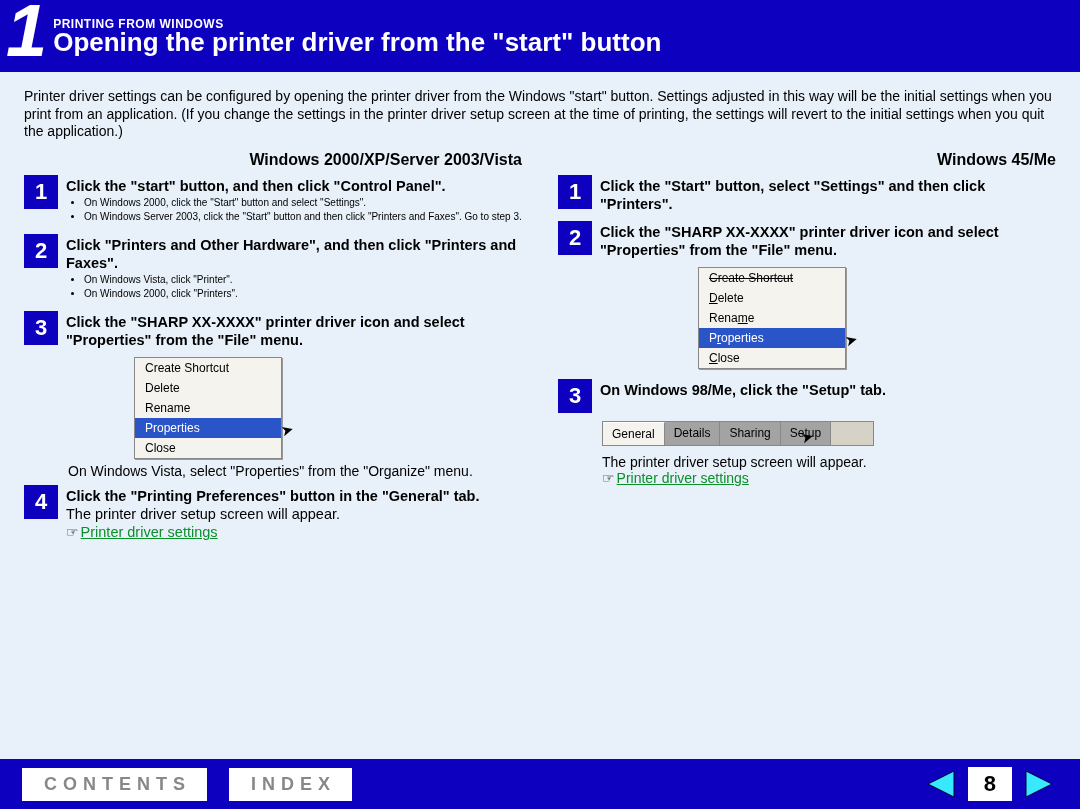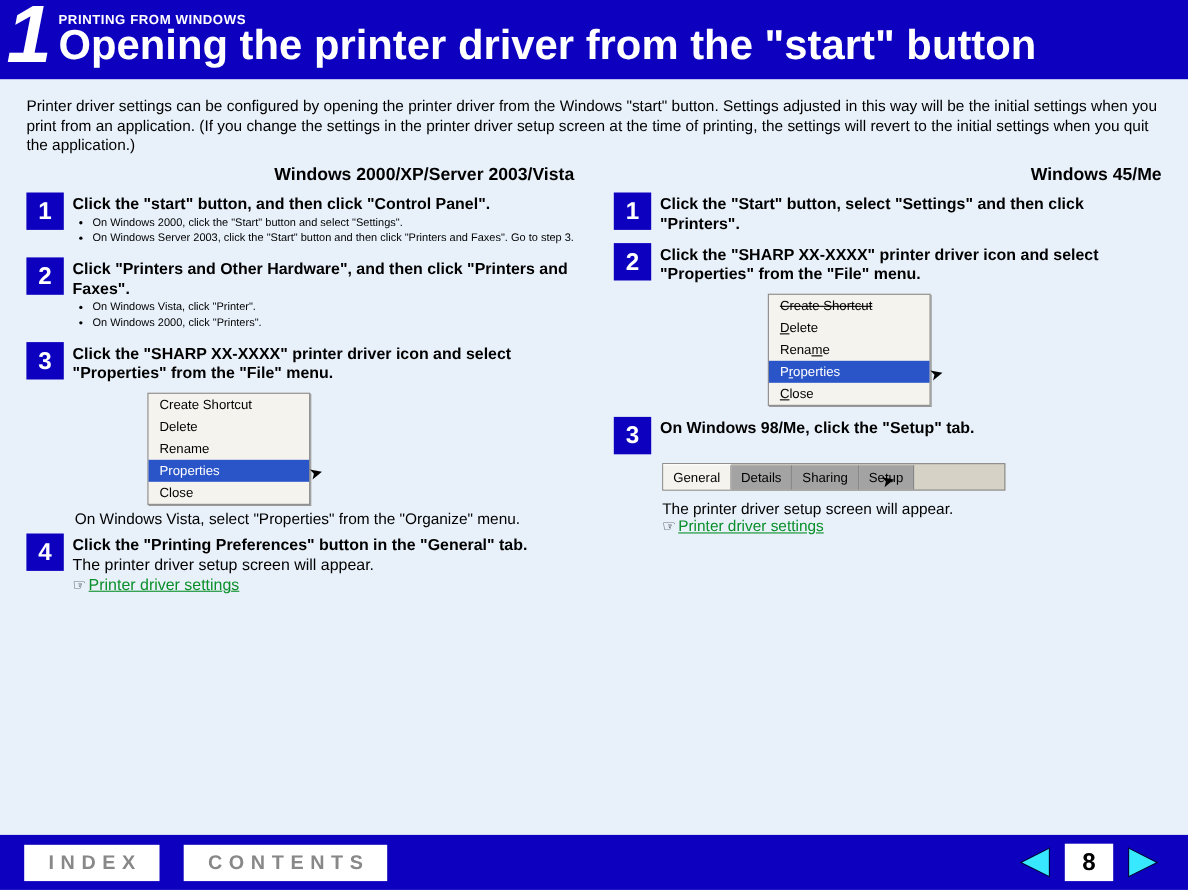--- a/index.html
+++ b/index.html
@@ -29,21 +29,21 @@
   }
   .header .title-stack {
     padding-top: 6px;
   }
   .header .kicker {
     font-size: 12px;
     font-weight: bold;
     letter-spacing: 0.5px;
   }
   .header .title {
-    font-size: 38px;
+    font-size: 26px;
     font-weight: bold;
     line-height: 1.05;
     margin-top: -2px;
   }
   .content {
     padding: 16px 24px 0 24px;
     color: #000;
   }
   .intro {
     font-size: 14px;
@@ -138,24 +138,23 @@
   }
   .menu-wrap-center { margin: 6px 0 4px 110px; }
   .menu-wrap-right { margin: 6px 0 10px 140px; }
   
   .tab-strip {
     display: flex;
     font-size: 12px;
     font-family: Tahoma, Arial, sans-serif;
     background: #d6d2c6;
     border: 1px solid #888;
-    width: 312px;
+    width: 272px;
     margin: 4px 0 8px 44px;
     position: relative;
-    align-items: flex-end;
   }
   .tab-strip .tab {
     padding: 4px 9px;
     border-right: 1px solid #888;
     background: #a3a3a3;
   }
   .tab-strip .tab.active {
     background: #f5f3ee;
     border-top: 1px solid #fff;
   }
@@ -325,22 +324,22 @@
 
       <p style="font-size:14px;margin-left:44px">The printer driver setup screen will appear.</p>
       <div style="margin-left:44px;font-size:14px">
         <span class="pointing-hand">☞</span><a class="link">Printer driver settings</a>
       </div>
     </div>
   </div>
 </div>
 
 <div class="footer">
+  <div class="footer-btn">CONTENTS</div>
   <div class="footer-btn">INDEX</div>
-  <div class="footer-btn">CONTENTS</div>
   <div class="footer-spacer"></div>
   <div class="arrow-btn">
     <svg width="34" height="30">
         <polygon points="30,2 30,28 4,15" fill="#37e8ff" stroke="#003" stroke-width="1"></polygon>
       </svg>
   </div>
   <div class="page-num">8</div>
   <div class="arrow-btn">
     <svg width="34" height="30">
         <polygon points="4,2 4,28 30,15" fill="#37e8ff" stroke="#003" stroke-width="1"></polygon>

